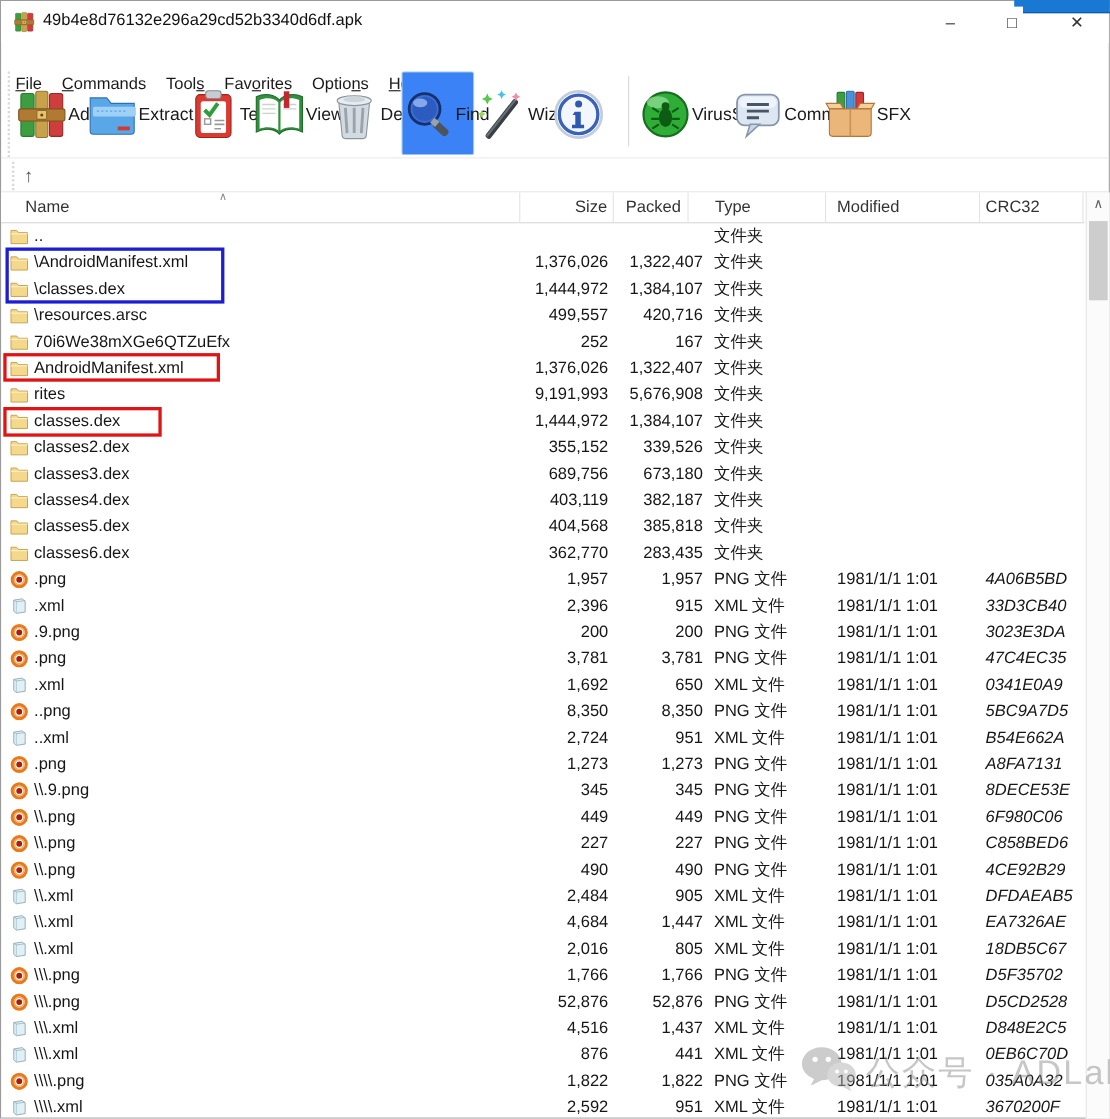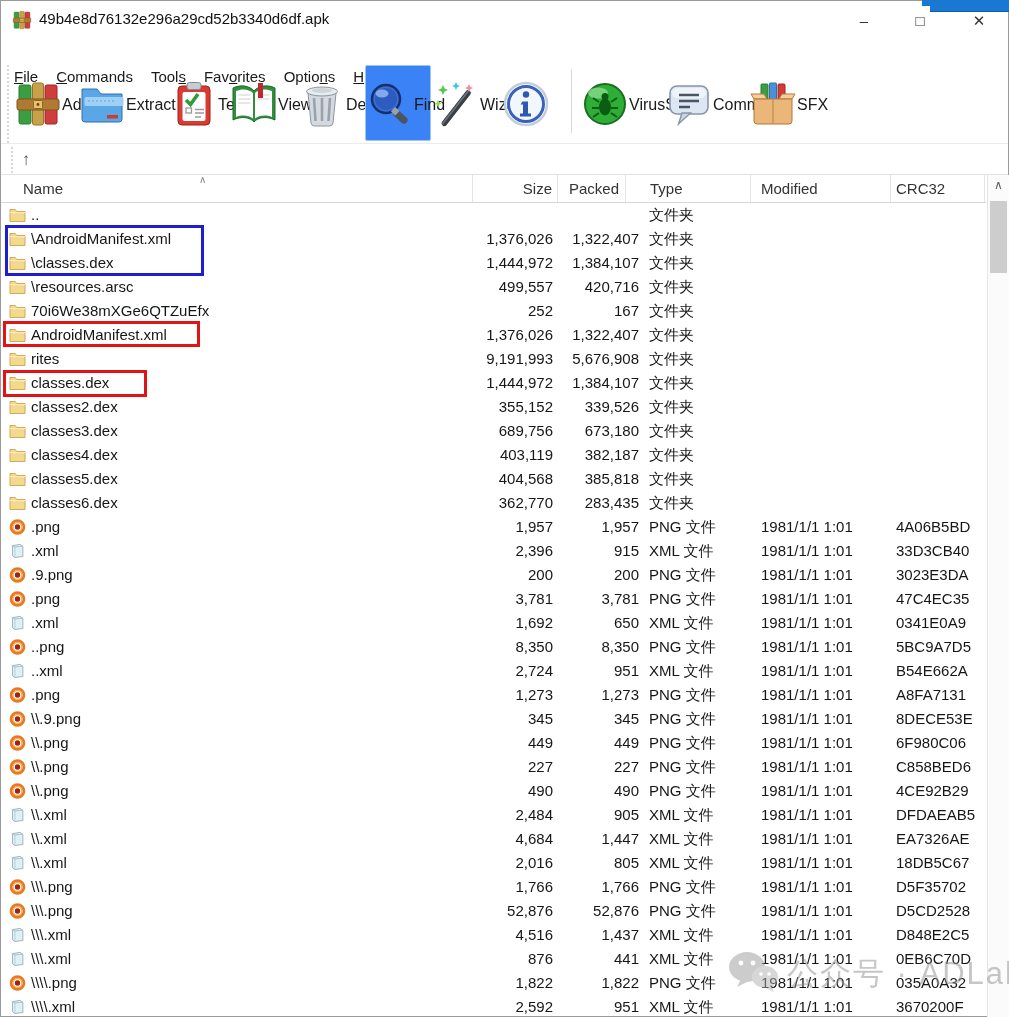--- a/index.html
+++ b/index.html
@@ -65,21 +65,21 @@
   #filelist{position:absolute;left:0;top:202px;width:985px;height:815px;overflow:hidden;}
   .row{position:relative;height:24px;}
   .row span{position:absolute;top:0;height:24px;line-height:24px;font-size:15px;color:#161616;white-space:nowrap;}
   .cell-icon{left:8px;top:4px !important;width:17px;height:16px;line-height:normal !important;}
   .cell-icon svg{width:17px;height:16px;display:block;}
   .c-name{left:30px;}
   .c-size{left:408px;width:144px;text-align:right;}
   .c-packed{left:557px;width:81px;text-align:right;}
   .c-type{left:648px;}
   .c-mod{left:760px;}
-  .c-crc{left:895px;}
+  .c-crc{left:895px;font-style:italic;}
 
   
   #scrollbar{position:absolute;left:986px;top:174px;width:22px;height:843px;background:#fbfbfb;border-left:1px solid #e5e5e5;box-sizing:border-box;}
   #sb-up{height:22px;text-align:center;line-height:20px;font-size:12px;color:#606060;}
   #sb-thumb{position:absolute;left:2px;top:26px;width:17px;height:72px;background:#cdcdcd;}
 
   
   .ann{position:absolute;border:3px solid;box-sizing:border-box;z-index:6;pointer-events:none;}
 
   

